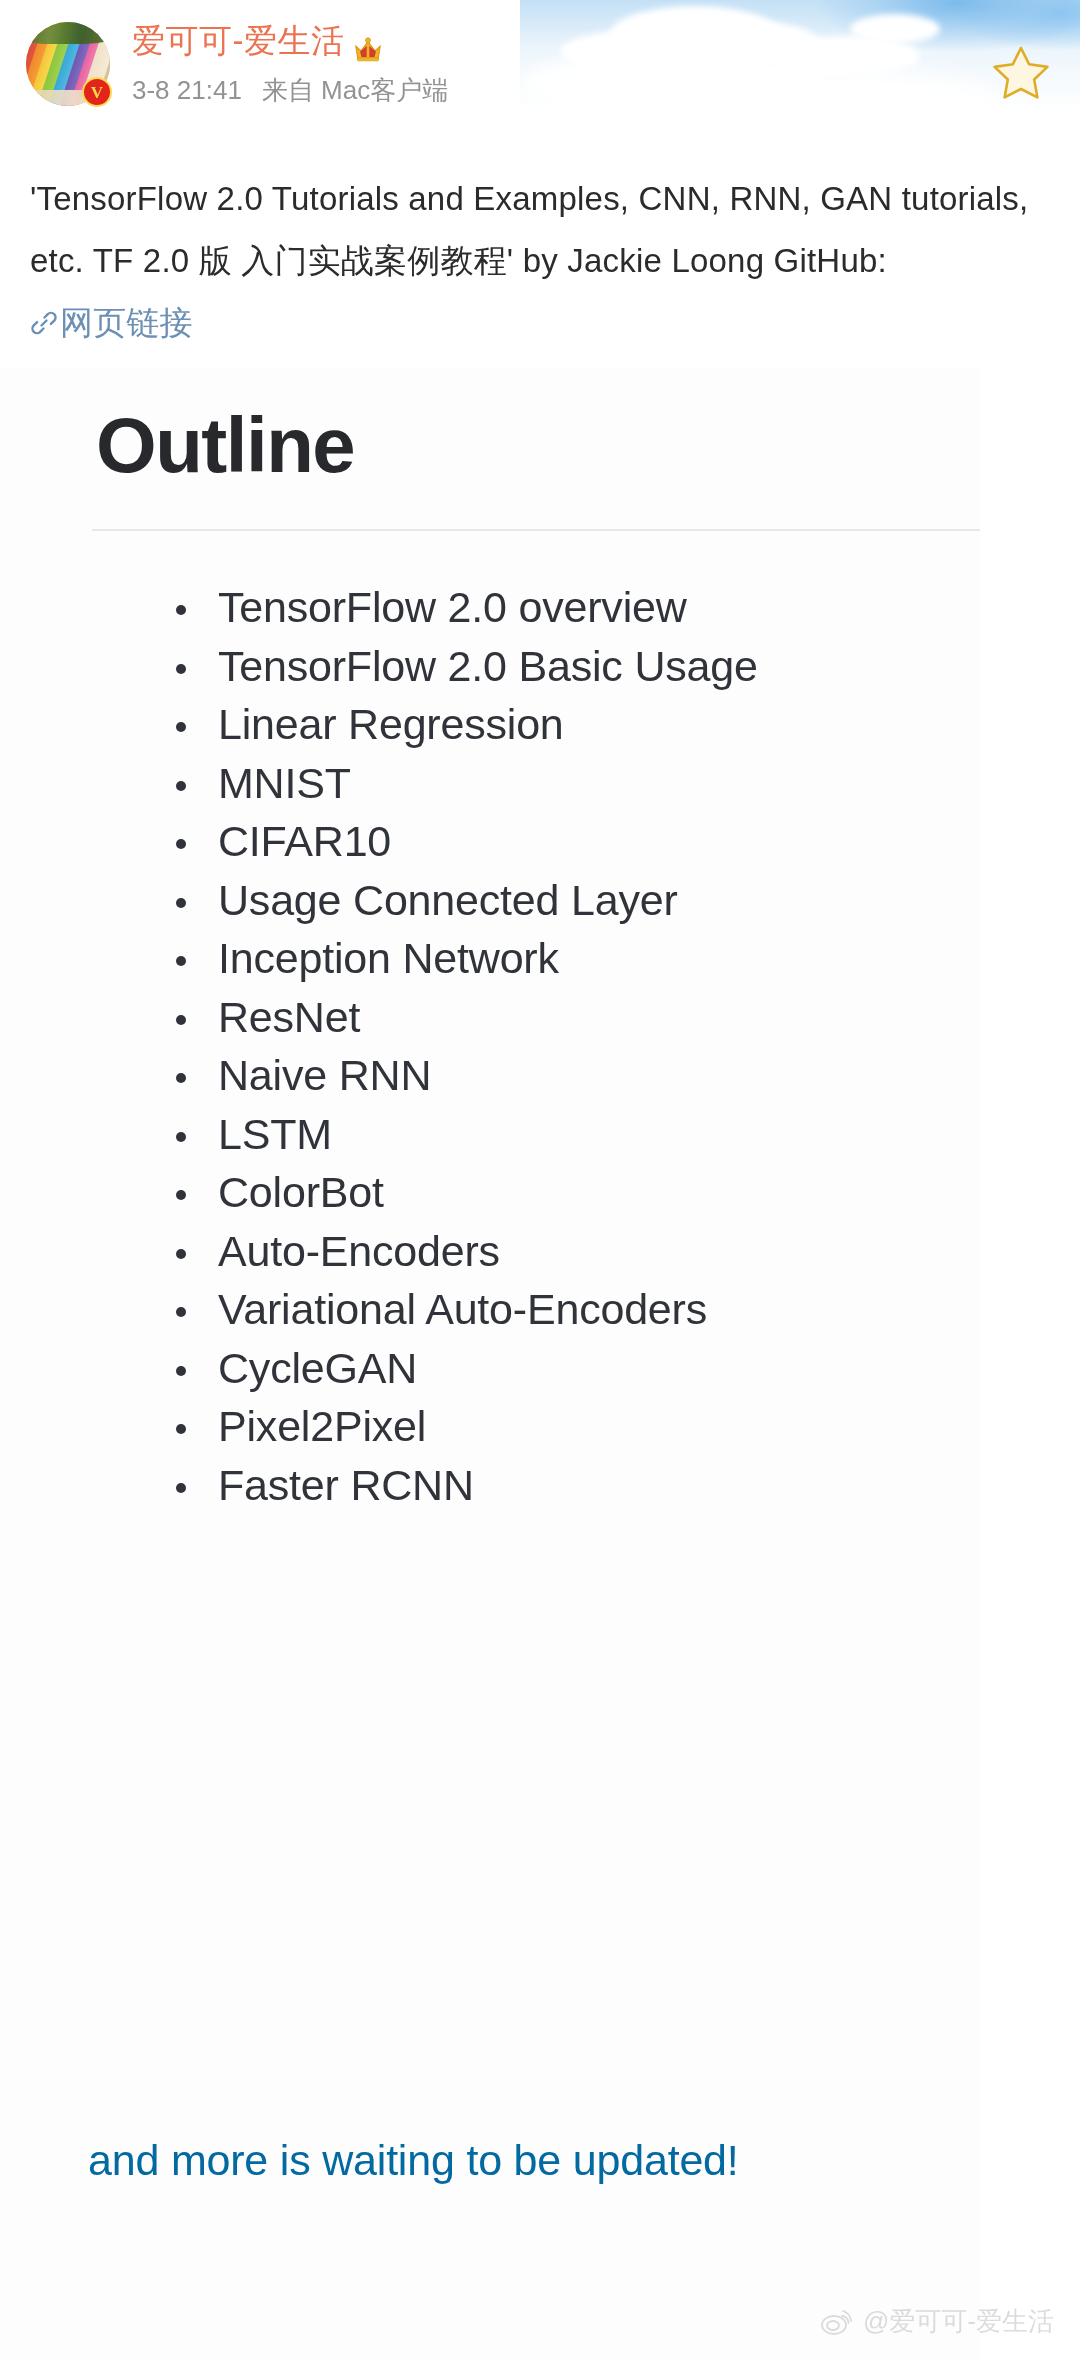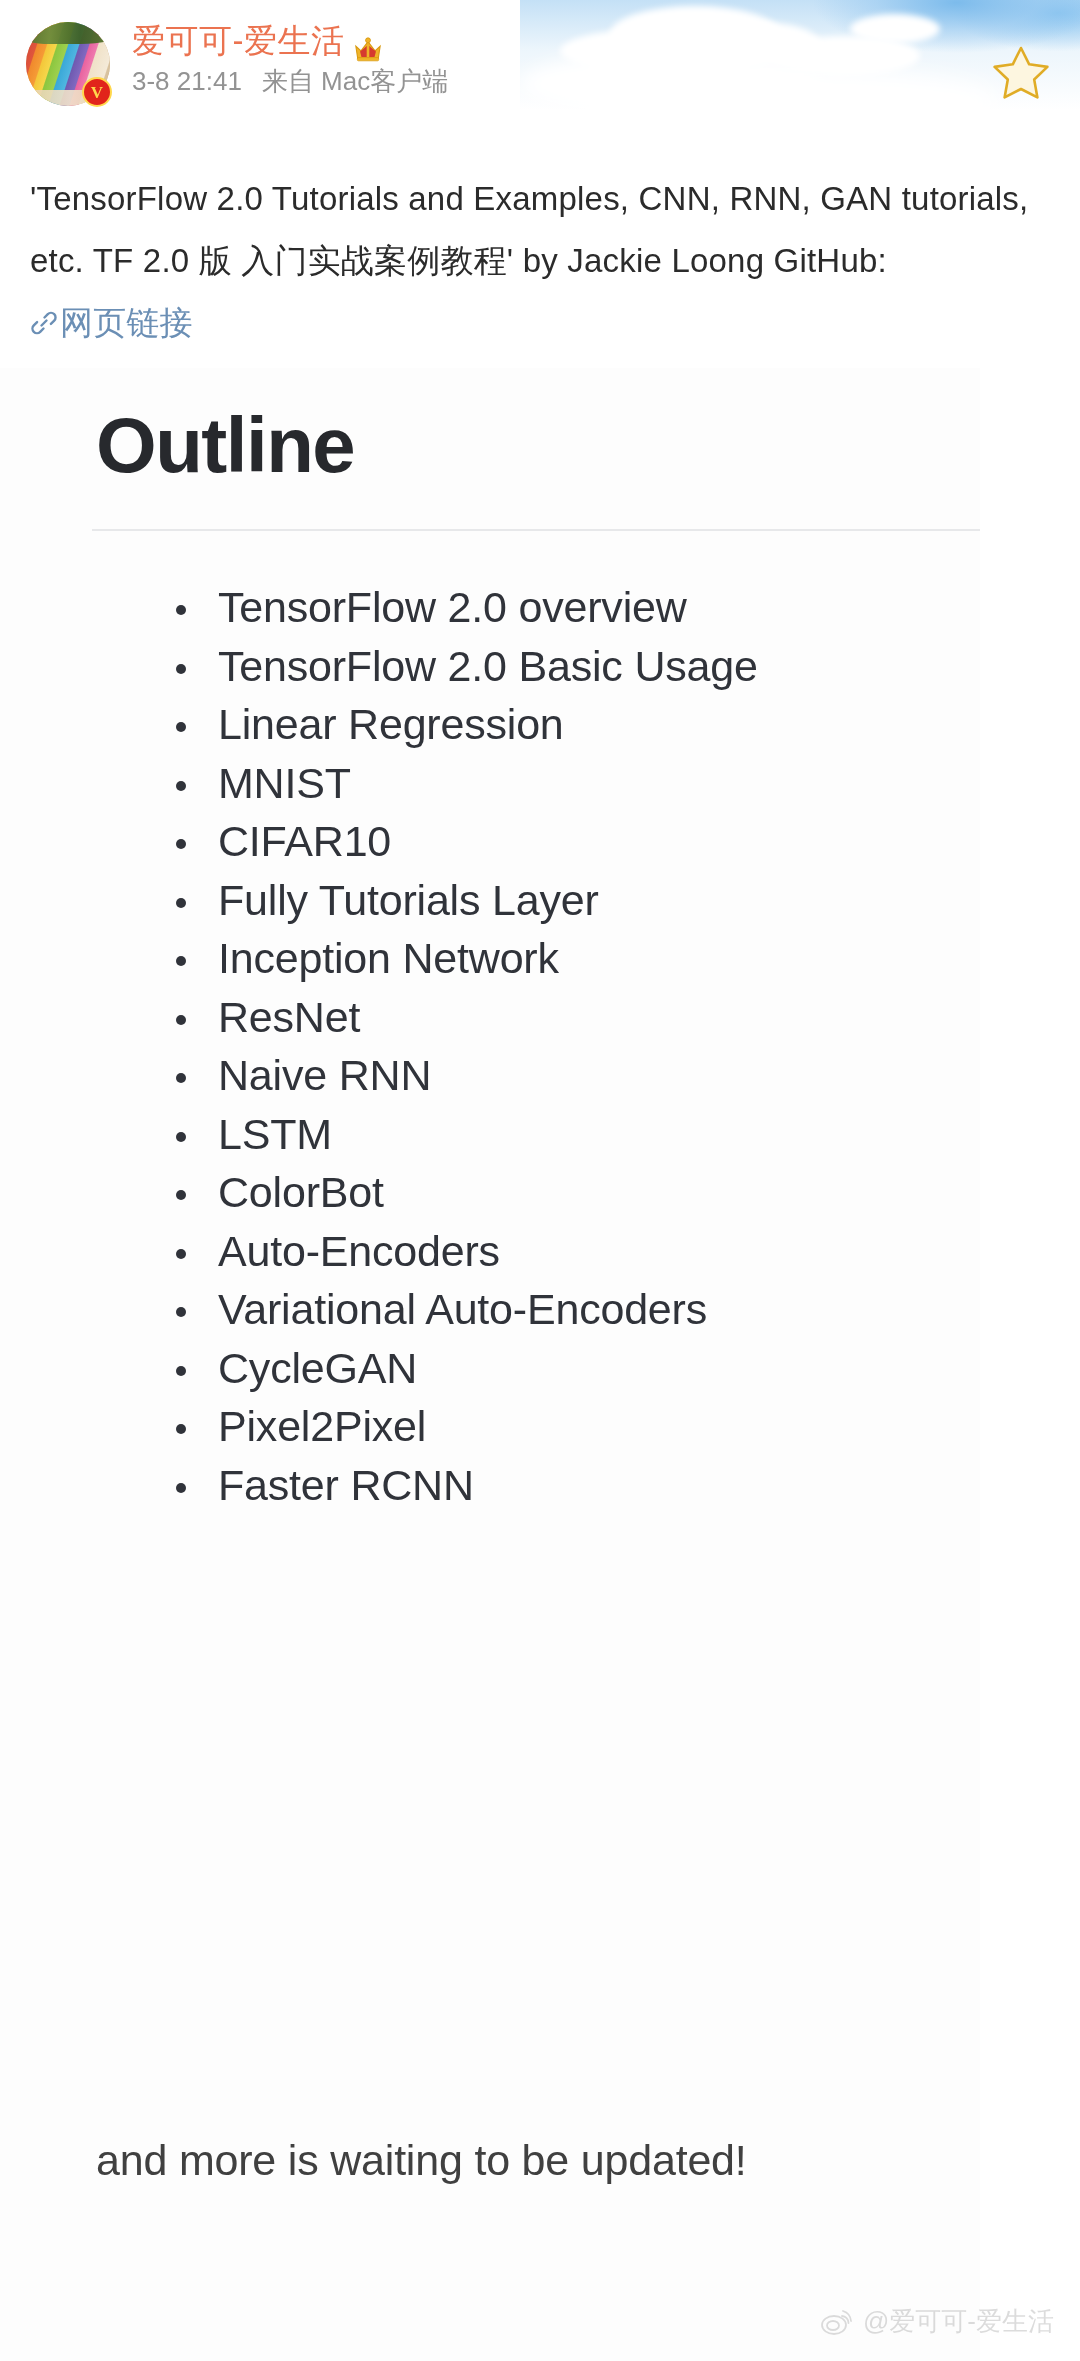--- a/index.html
+++ b/index.html
@@ -141,20 +141,21 @@
   .crown-icon {
     width: 30px;
     height: 28px;
     position: relative;
     flex: 0 0 auto;
   }
   .meta-row {
     display: flex;
     align-items: center;
     gap: 20px;
+    margin-top: 9px;
     font-size: 26px;
     color: #939393;
     white-space: nowrap;
   }
   .star-btn {
     position: absolute;
     right: 28px;
     top: 40px;
     width: 62px;
     height: 62px;
@@ -234,24 +235,24 @@
     position: absolute;
     left: 14px;
     top: 27px;
     width: 10px;
     height: 10px;
     border-radius: 50%;
     background: #30333a;
   }
   .slide-footer {
     position: absolute;
-    left: 96px;
+    left: 88px;
     top: 1768px;
     font-size: 43px;
-    color: #404040;
+    color: #0369a1;
     letter-spacing: -0.2px;
     white-space: nowrap;
   }
 
   
   .watermark {
     position: absolute;
     right: 26px;
     bottom: 22px;
     display: flex;
@@ -329,21 +330,21 @@
 
 <div class="slide-card">
   <div class="slide-title">Outline</div>
   <div class="slide-rule"></div>
   <ul class="slide-list">
     <li>TensorFlow 2.0 overview</li>
     <li>TensorFlow 2.0 Basic Usage</li>
     <li>Linear Regression</li>
     <li>MNIST</li>
     <li>CIFAR10</li>
-    <li>Fully Tutorials Layer</li>
+    <li>Usage Connected Layer</li>
     <li>Inception Network</li>
     <li>ResNet</li>
     <li>Naive RNN</li>
     <li>LSTM</li>
     <li>ColorBot</li>
     <li>Auto-Encoders</li>
     <li>Variational Auto-Encoders</li>
     <li>CycleGAN</li>
     <li>Pixel2Pixel</li>
     <li>Faster RCNN</li>

